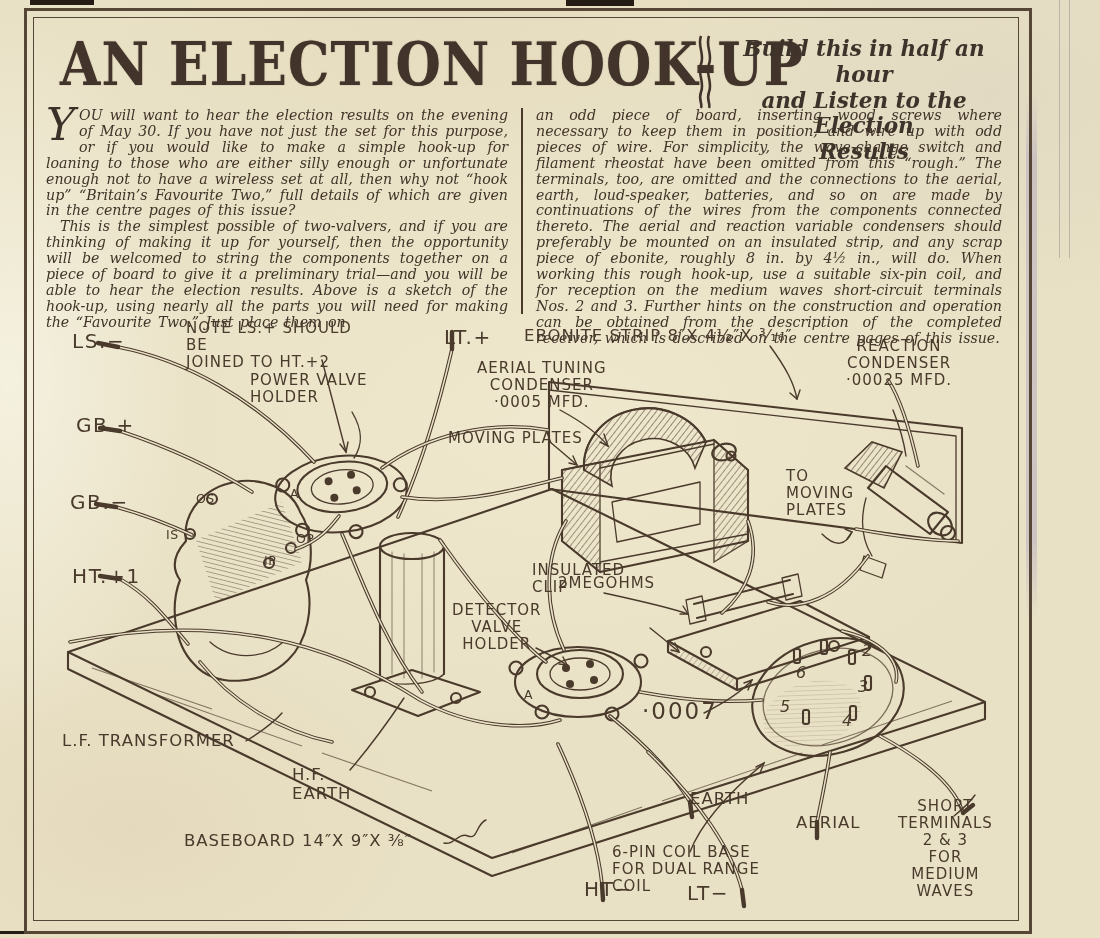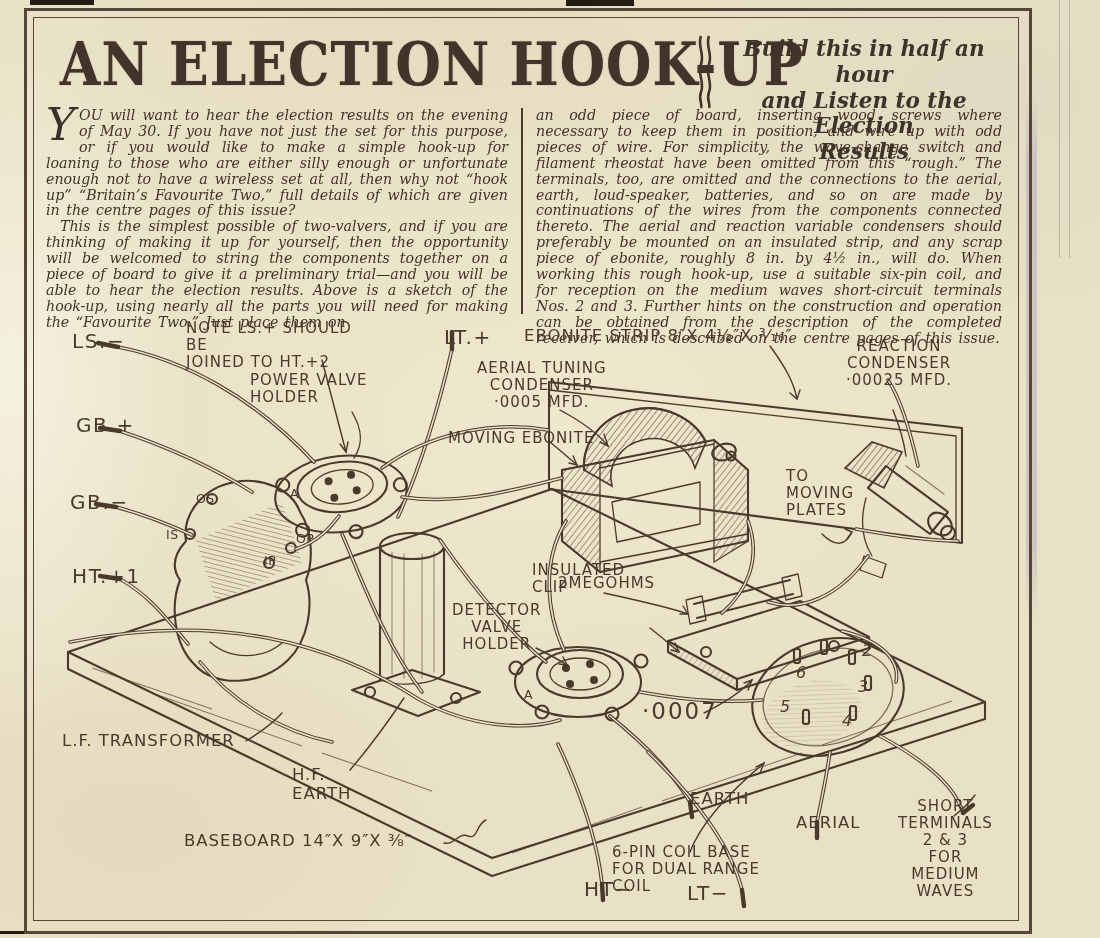--- a/index.html
+++ b/index.html
@@ -326,21 +326,21 @@
     <div class="hand lg" style="left:444px;top:326px">LT.+</div>
     <div class="hand md" style="left:524px;top:327px">EBONITE STRIP 8″X 4½″X ³⁄₁₆″</div>
     <div class="hand" style="left:846px;top:338px">REACTION
 CONDENSER
 ·00025 MFD.</div>
     <div class="hand ctr" style="left:250px;top:372px;width:124px">POWER VALVE
 HOLDER</div>
     <div class="hand" style="left:477px;top:360px">AERIAL TUNING
 CONDENSER
 ·0005 MFD.</div>
-    <div class="hand" style="left:448px;top:430px">MOVING EBONITE</div>
+    <div class="hand" style="left:448px;top:430px">MOVING PLATES</div>
     <div class="hand ctr" style="left:786px;top:468px;width:66px">TO
 MOVING
 PLATES</div>
     <div class="hand lg" style="left:76px;top:414px">GB.+</div>
     <div class="hand lg" style="left:70px;top:491px">GB.−</div>
     <div class="hand sm" style="left:196px;top:492px">OS</div>
     <div class="hand sm" style="left:166px;top:528px">IS</div>
     <div class="hand sm" style="left:296px;top:532px">OP</div>
     <div class="hand sm" style="left:264px;top:554px">IP</div>
     <div class="hand lg" style="left:72px;top:565px">HT.+1</div>

